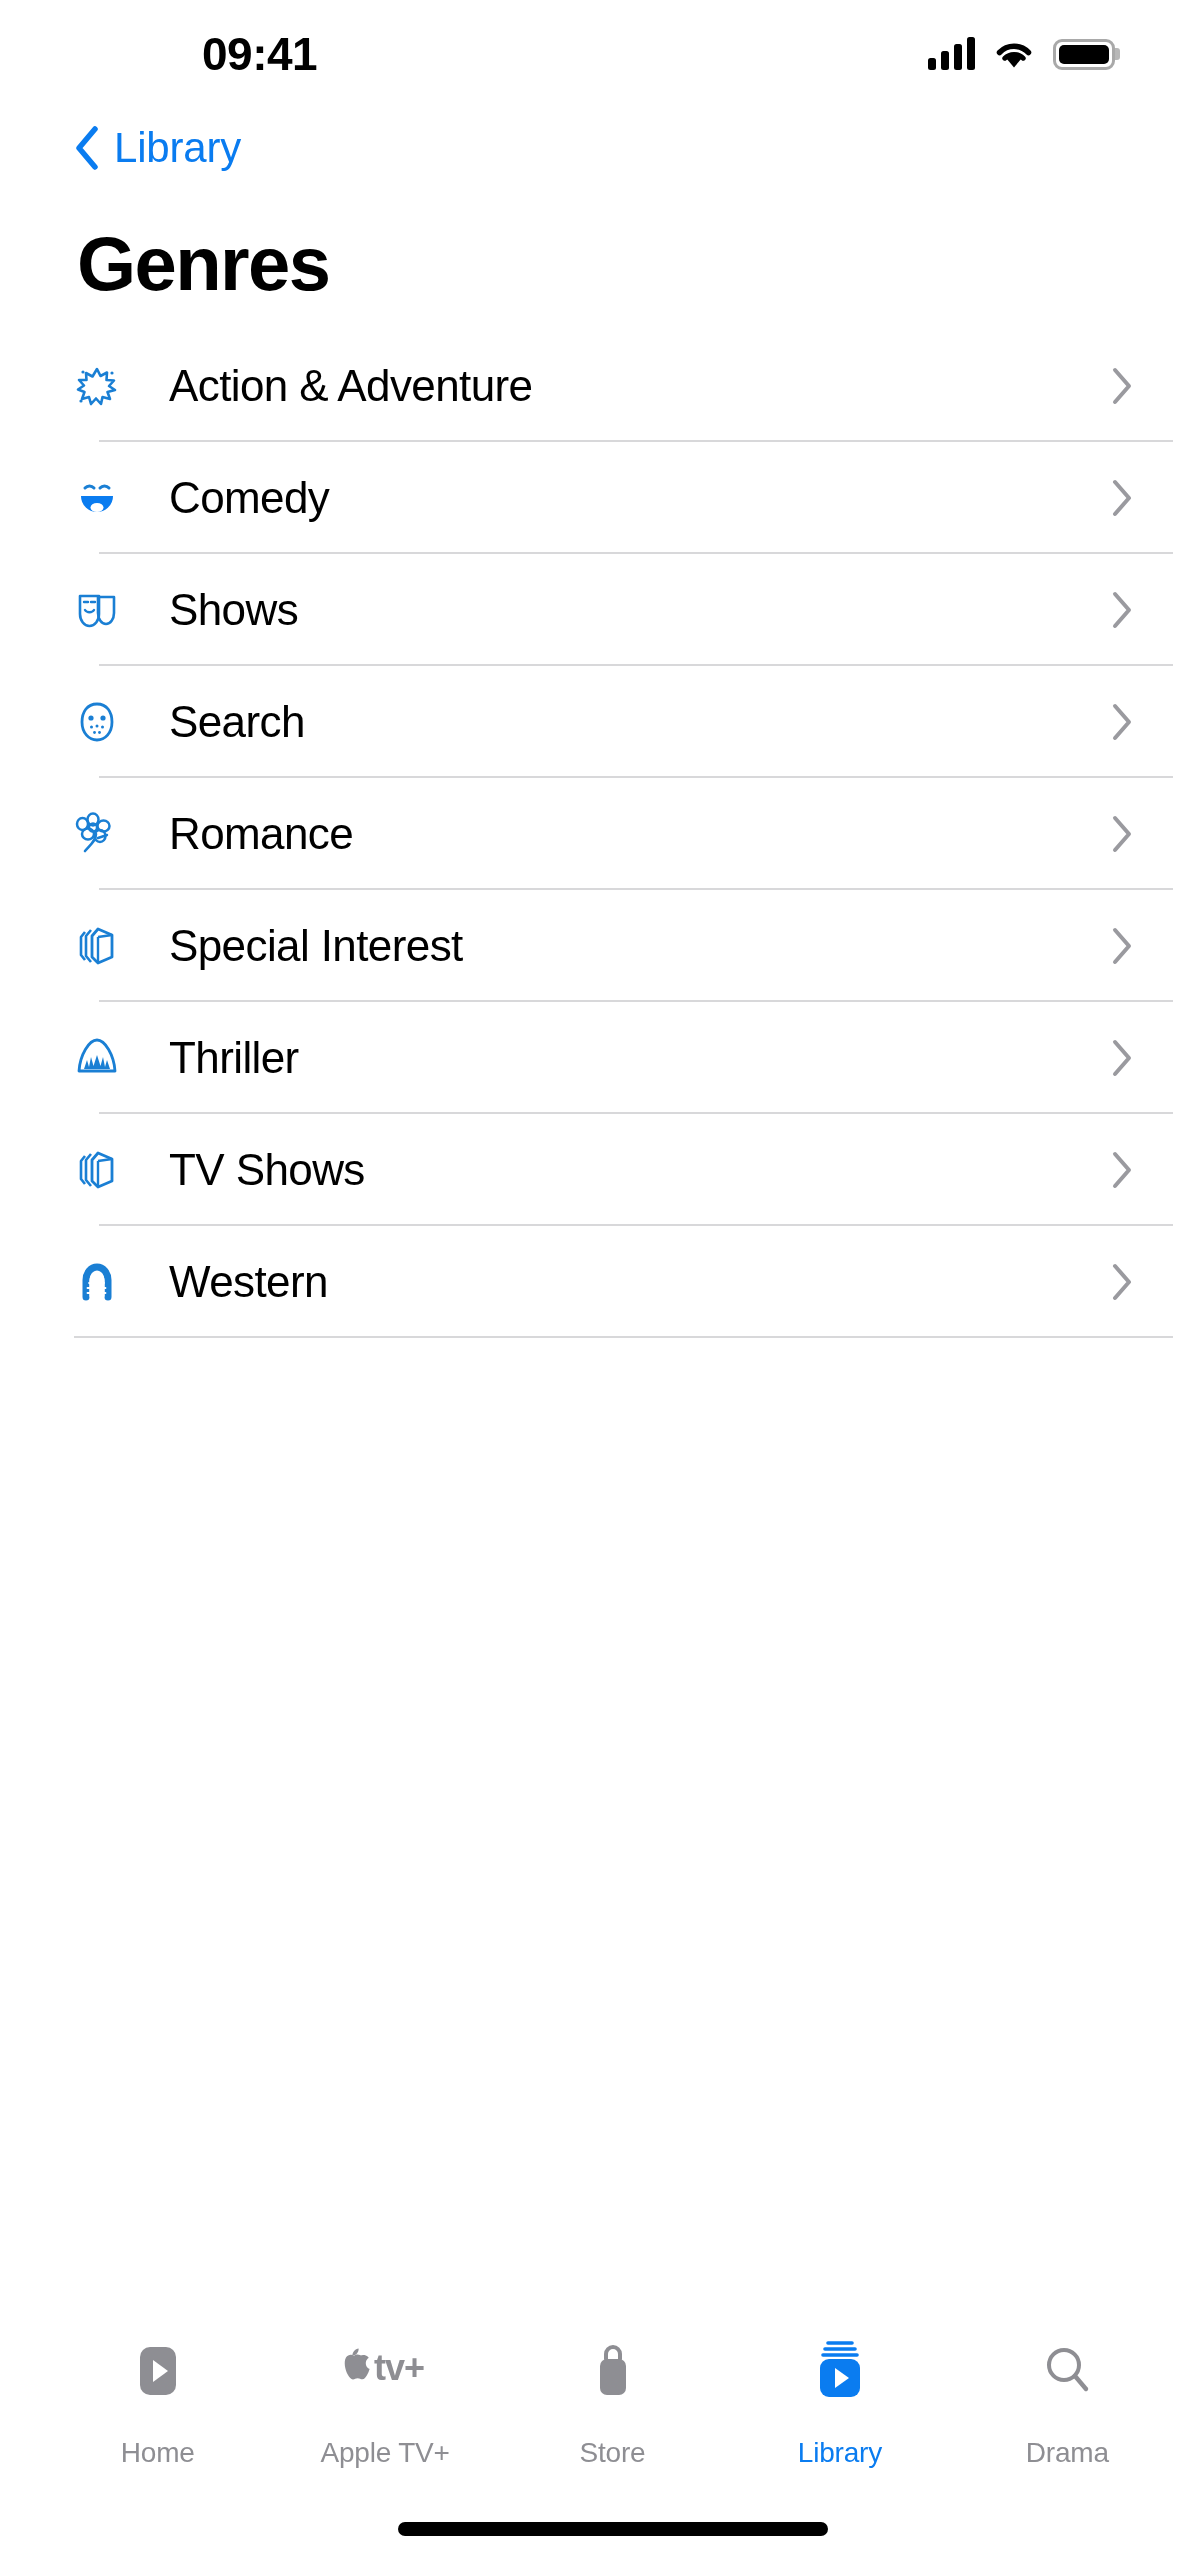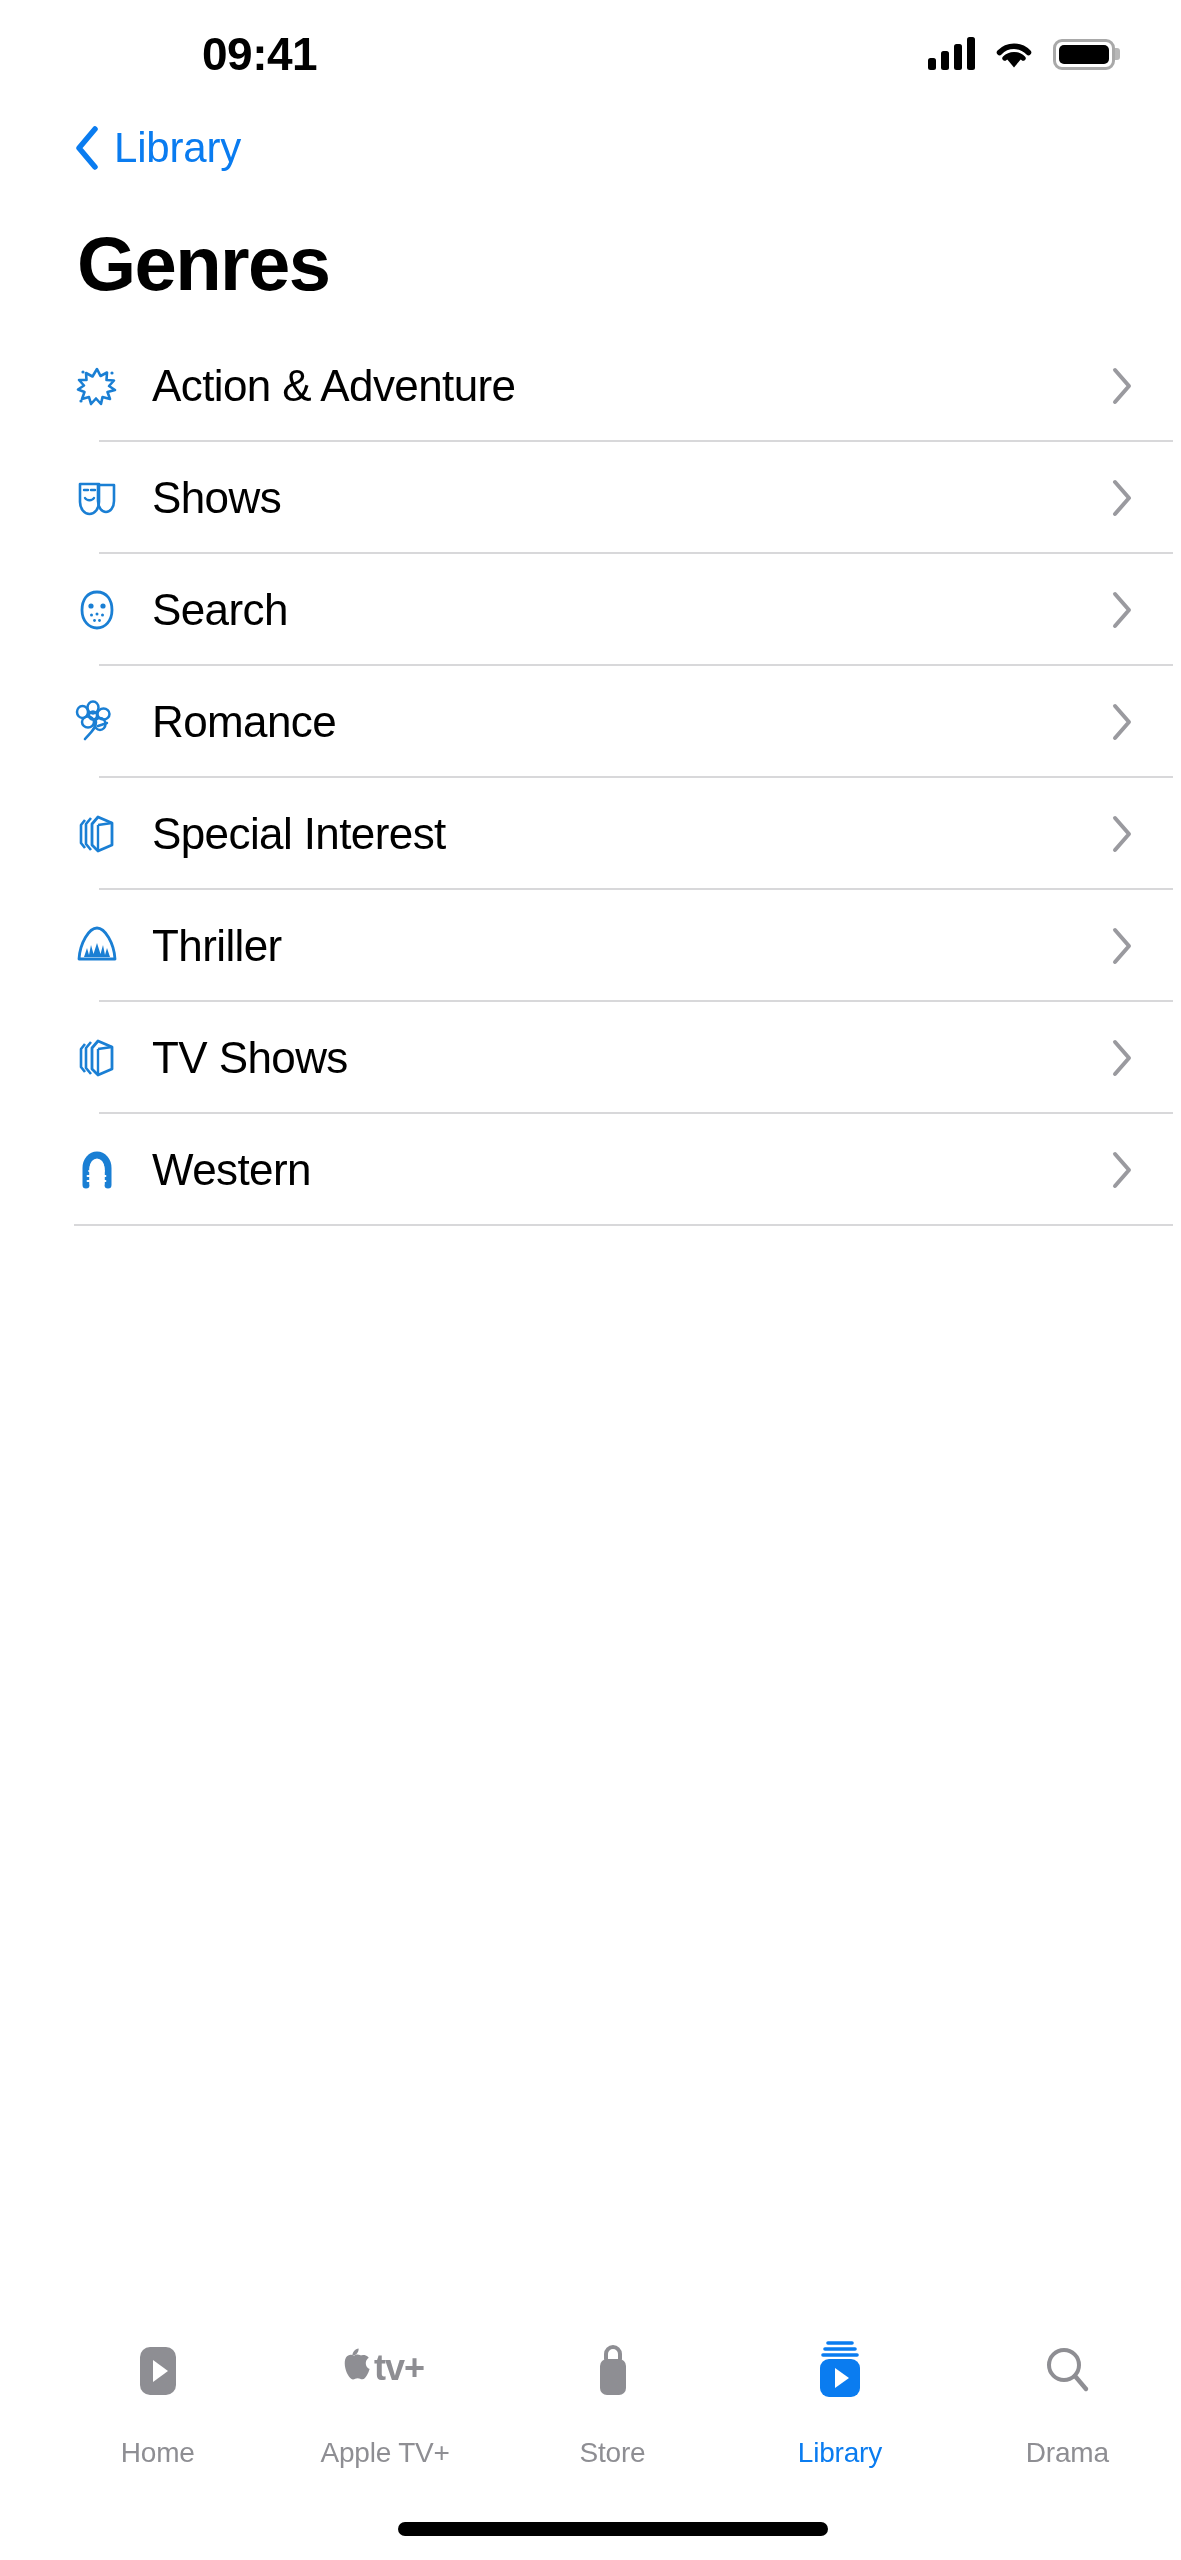--- a/index.html
+++ b/index.html
@@ -102,21 +102,21 @@
     padding-left:30px; padding-right:30px;
     cursor:pointer;
   }
   .row .icon-wrap {
     width:46px; height:46px;
     flex:0 0 46px;
     display:flex; align-items:center; justify-content:center;
   }
   .row .icon-wrap svg { width:46px; height:46px; display:block; }
   .row .row-label {
-    margin-left:32px;
+    margin-left:49px;
     font-size:44px;
     color:#000;
     letter-spacing:-0.6px;
     white-space:nowrap;
     flex:1 1 auto;
   }
   .row .chev-right { width:22px; height:38px; flex:0 0 22px; margin-right:18px; }
   .sep {
     position:absolute;
     left:55px; right:8px; bottom:0;
@@ -213,20 +213,35 @@
           <circle cx="7" cy="38" r="1.6" fill="#1a7fd4"></circle>
         </svg>
       </span>
       <span class="row-label">Action &amp; Adventure</span>
       <svg class="chev-right" viewBox="0 0 22 38">
         <path d="M4 3 L18 19 L4 35" stroke="#9a9a9f" stroke-width="4" fill="none" stroke-linecap="round" stroke-linejoin="round"></path>
       </svg>
       <div class="sep"></div>
     </div>
 
+    <div class="row">
+      <span class="icon-wrap">
+        <svg viewBox="0 0 46 46">
+          <path d="M7 21 A16 16 0 0 0 39 21 Z" fill="#0a7cf0"></path>
+          <ellipse cx="23" cy="32.5" rx="6.5" ry="4.5" fill="#ffffff"></ellipse>
+          <path d="M11 13 A6 6 0 0 1 20 13" stroke="#1a7fd4" stroke-width="3" fill="none" stroke-linecap="round"></path>
+          <path d="M26 13 A6 6 0 0 1 35 13" stroke="#1a7fd4" stroke-width="3" fill="none" stroke-linecap="round"></path>
+        </svg>
+      </span>
+      <span class="row-label">Comedy</span>
+      <svg class="chev-right" viewBox="0 0 22 38">
+        <path d="M4 3 L18 19 L4 35" stroke="#9a9a9f" stroke-width="4" fill="none" stroke-linecap="round" stroke-linejoin="round"></path>
+      </svg>
+      <div class="sep"></div>
+    </div>
 
     <div class="row">
       <span class="icon-wrap">
         <svg viewBox="0 0 46 46">
           <path d="M24 10 L40 10 L40 26 A8 11 0 0 1 24 26 Z" fill="none" stroke="#1a7fd4" stroke-width="2.6" stroke-linejoin="round"></path>
           <path d="M6 9 L25 9 L25 27 A9.5 12 0 0 1 6 27 Z" fill="none" stroke="#1a7fd4" stroke-width="2.6" stroke-linejoin="round"></path>
           <path d="M10 15 L14 15 M17 15 L21 15" stroke="#1a7fd4" stroke-width="2.4" stroke-linecap="round"></path>
           <path d="M11 23 A5 4 0 0 0 20 23" stroke="#1a7fd4" stroke-width="2.4" fill="none" stroke-linecap="round"></path>
         </svg>
       </span>

